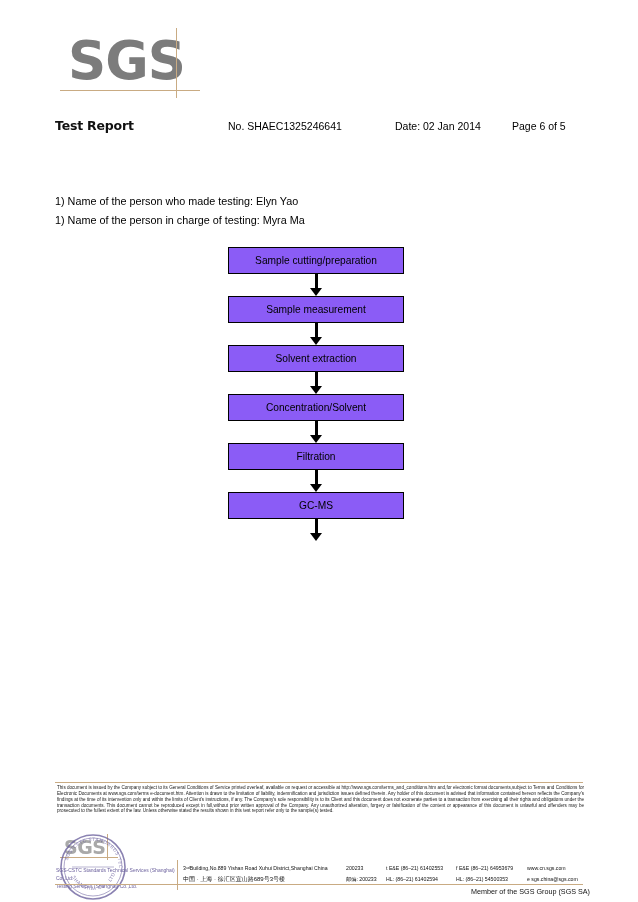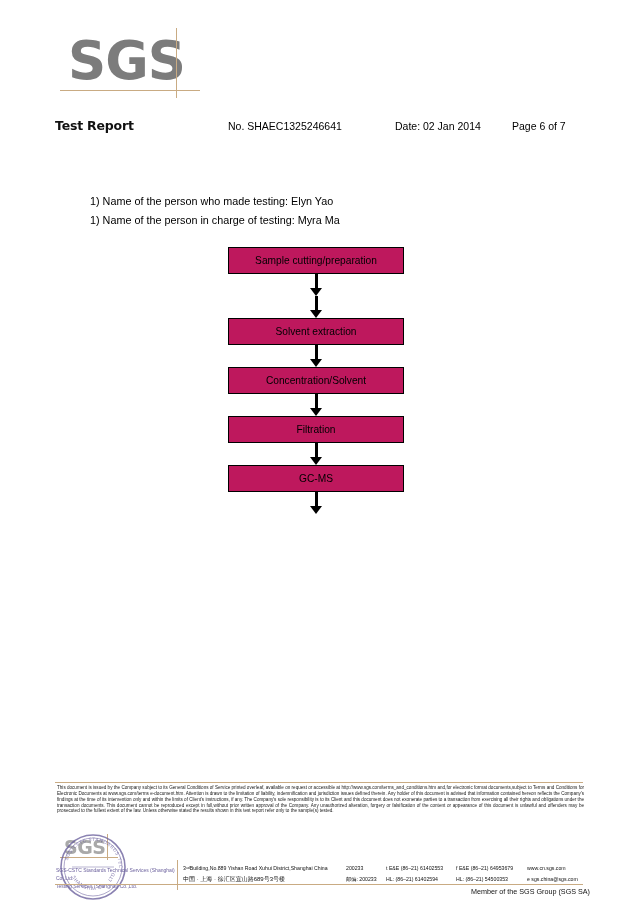--- a/index.html
+++ b/index.html
@@ -111,37 +111,36 @@
   }
 
   
   .intro {
     position: absolute;
     left: 55px;
     top: 192px;
     width: 520px;
     font-size: 10.8px;
     line-height: 19px;
-    margin-left: 35px;
   }
   .intro div { white-space: nowrap; }
 
   
   .flow {
     position: absolute;
     left: 228px;
     top: 247px;
     width: 178px;
   }
   .fbox {
     position: relative;
     width: 176px;
     height: 27px;
     border: 1px solid #000000;
-    background: #be185d;
+    background: #8b5cf6;
     display: flex;
     align-items: center;
     justify-content: center;
     font-size: 10.2px;
     box-sizing: border-box;
   }
   .farrow {
     position: relative;
     height: 22px;
     width: 176px;
@@ -331,37 +330,38 @@
   <div class="logo-wrap">
     <div class="logo-text">SGS</div>
     <div class="logo-vline"></div>
     <div class="logo-hline"></div>
   </div>
 
   <div class="hdr">
     <div class="hdr-title">Test Report</div>
     <div class="hdr-no">No. SHAEC1325246641</div>
     <div class="hdr-date">Date: 02 Jan 2014</div>
-    <div class="hdr-page">Page 6 of 7</div>
+    <div class="hdr-page">Page 6 of 5</div>
   </div>
 
 
   <div class="intro">
     <div>1) Name of the person who made testing: Elyn Yao</div>
     <div>1) Name of the person in charge of testing: Myra Ma</div>
   </div>
 
   <div class="flow">
 
     <div class="fbox">Sample cutting/preparation</div>
     <div class="farrow">
       <div class="shaft"></div>
         <div class="head"></div>
     </div>
 
+    <div class="fbox">Sample measurement</div>
     <div class="farrow">
       <div class="shaft"></div>
         <div class="head"></div>
     </div>
 
     <div class="fbox">Solvent extraction</div>
     <div class="farrow">
       <div class="shaft"></div>
         <div class="head"></div>
     </div>

